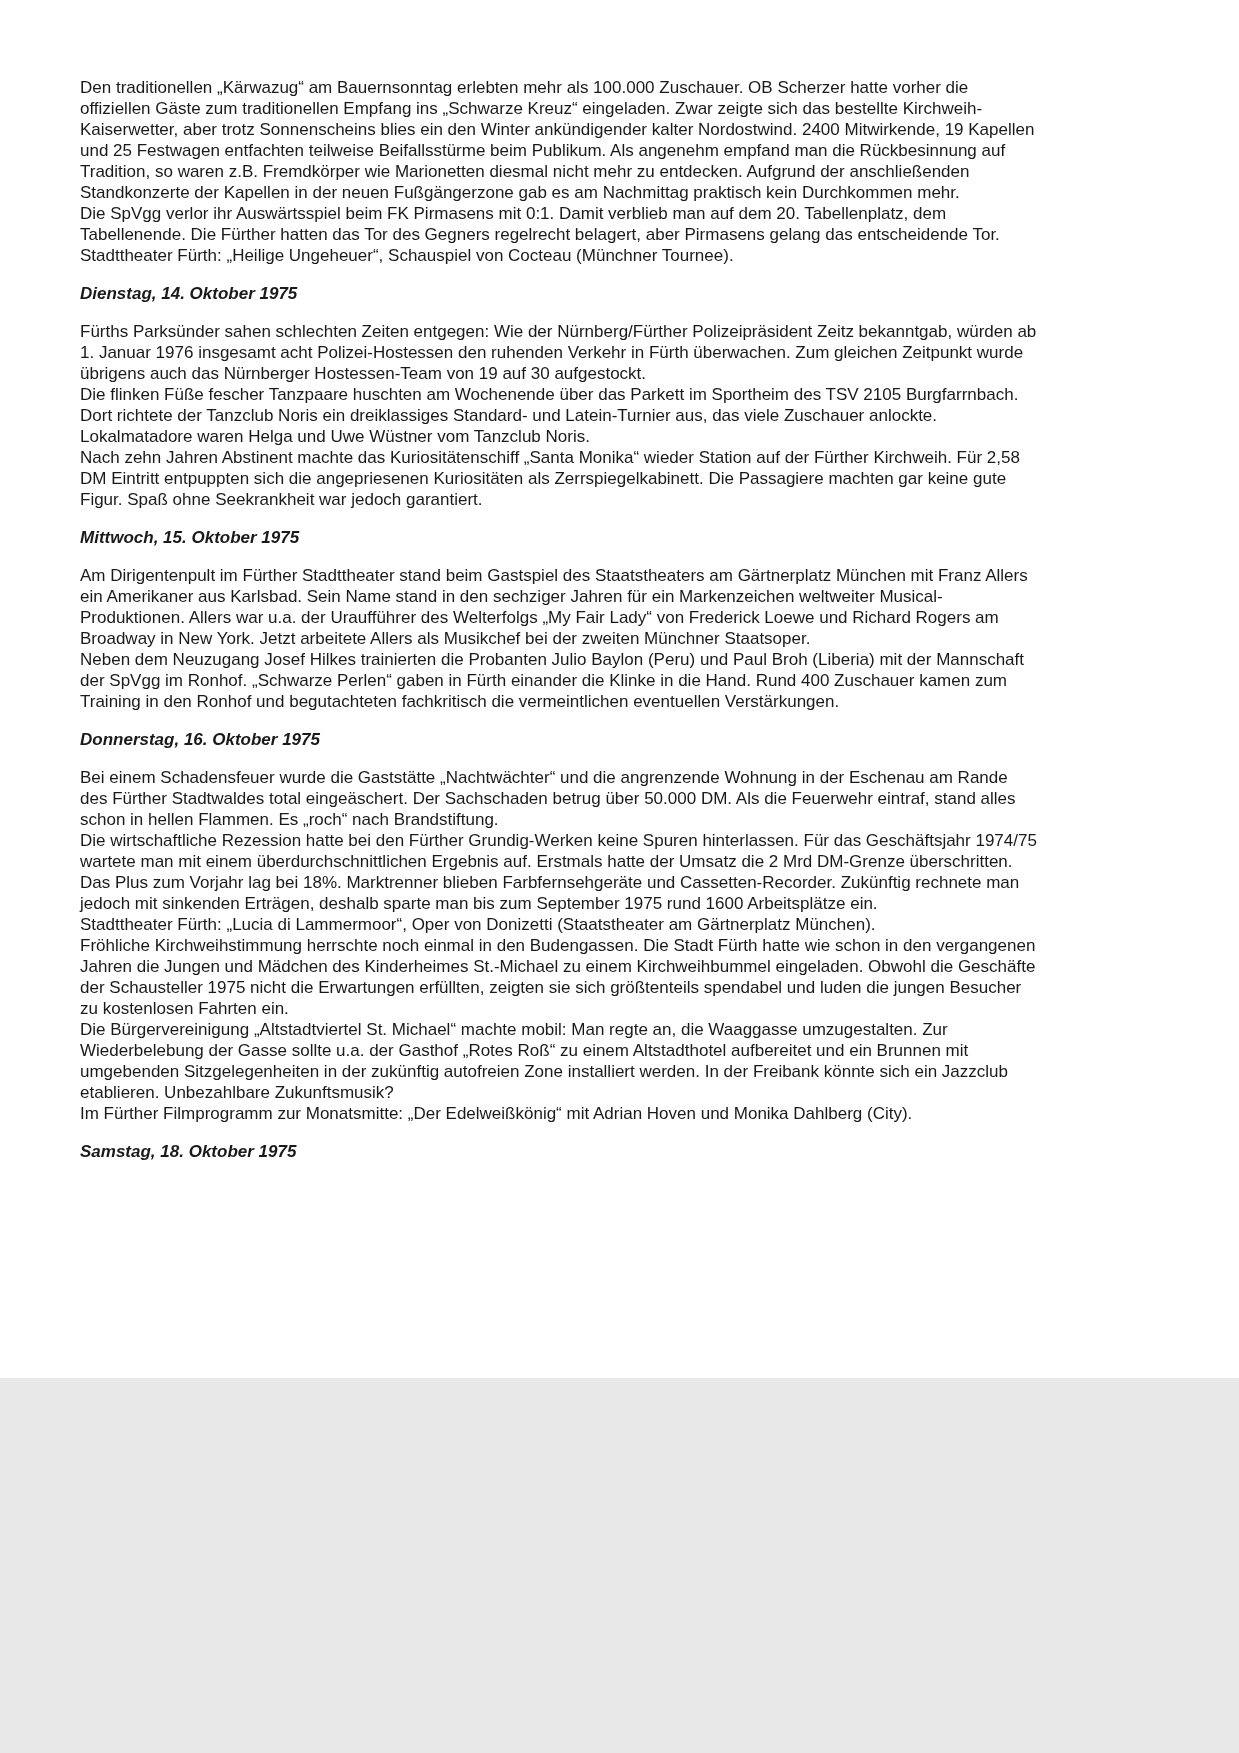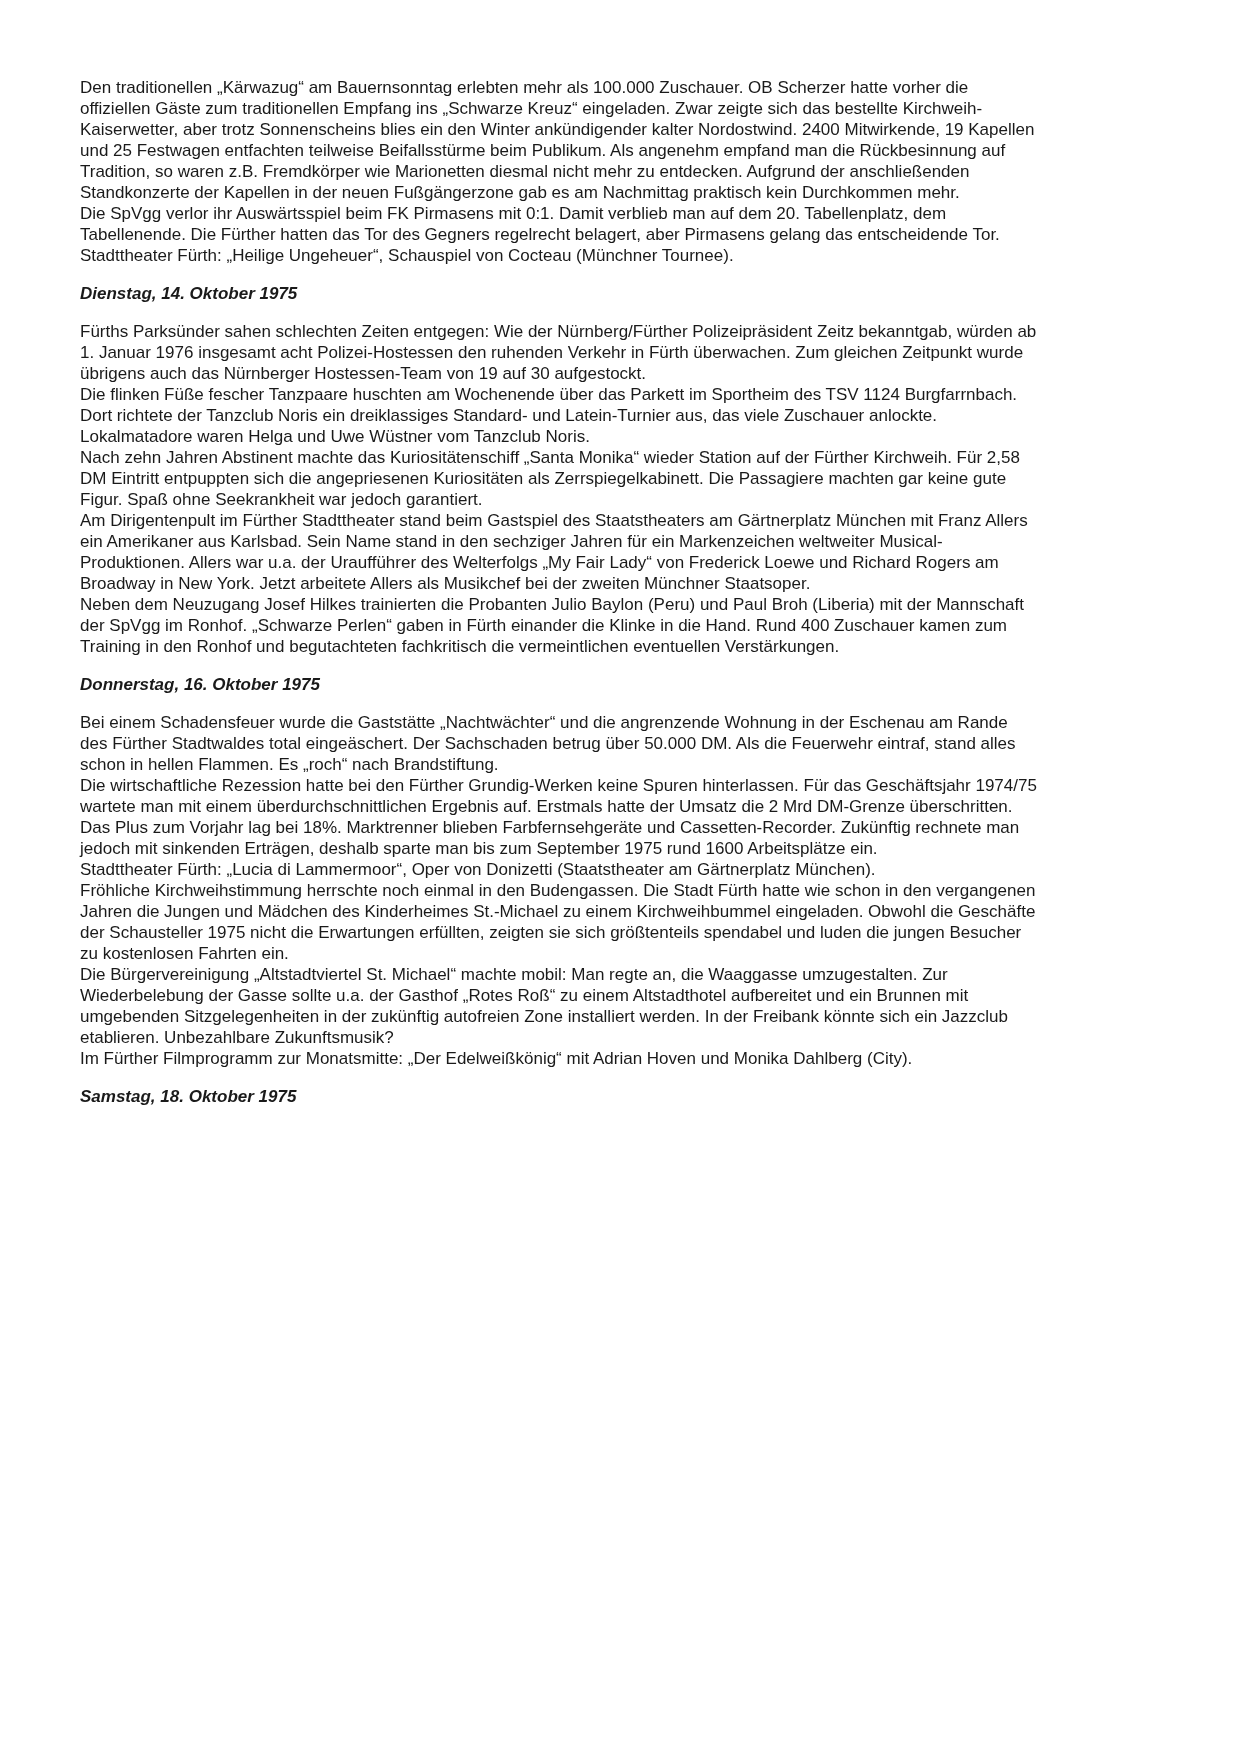--- a/index.html
+++ b/index.html
@@ -3,21 +3,21 @@
 <meta charset="utf-8">
 <style>
   html, body {
     margin: 0;
     padding: 0;
     background: #e8e8e8;
   }
   .page {
     position: relative;
     width: 1239px;
-    height: 1753px;
+    height: 1378px;
     margin: 0 auto;
     background: #ffffff;
     font-family: "Liberation Sans", "DejaVu Sans", sans-serif;
     color: #1a1a1a;
     overflow: hidden;
   }
   .content {
     position: absolute;
     left: 80px;
     top: 77px;
@@ -48,22 +48,23 @@
 </head>
 <body>
 
 <div class="page">
   <div class="content">
       <div class="paragraph">Den traditionellen „Kärwazug“ am Bauernsonntag erlebten mehr als 100.000 Zuschauer. OB Scherzer hatte vorher die offiziellen Gäste zum traditionellen Empfang ins „Schwarze Kreuz“ eingeladen. Zwar zeigte sich das bestellte Kirchweih-Kaiserwetter, aber trotz Sonnenscheins blies ein den Winter ankündigender kalter Nordostwind. 2400 Mitwirkende, 19 Kapellen und 25 Festwagen entfachten teilweise Beifallsstürme beim Publikum. Als angenehm empfand man die Rückbesinnung auf Tradition, so waren z.B. Fremdkörper wie Marionetten diesmal nicht mehr zu entdecken. Aufgrund der anschließenden Standkonzerte der Kapellen in der neuen Fußgängerzone gab es am Nachmittag praktisch kein Durchkommen mehr.</div>
       <div class="paragraph">Die SpVgg verlor ihr Auswärtsspiel beim FK Pirmasens mit 0:1. Damit verblieb man auf dem 20. Tabellenplatz, dem Tabellenende. Die Fürther hatten das Tor des Gegners regelrecht belagert, aber Pirmasens gelang das entscheidende Tor.</div>
       <div class="paragraph">Stadttheater Fürth: „Heilige Ungeheuer“, Schauspiel von Cocteau (Münchner Tournee).</div>
       <div class="heading">Dienstag, 14. Oktober 1975</div>
       <div class="paragraph">Fürths Parksünder sahen schlechten Zeiten entgegen: Wie der Nürnberg/Fürther Polizeipräsident Zeitz bekanntgab, würden ab 1. Januar 1976 insgesamt acht Polizei-Hostessen den ruhenden Verkehr in Fürth überwachen. Zum gleichen Zeitpunkt wurde übrigens auch das Nürnberger Hostessen-Team von 19 auf 30 aufgestockt.</div>
-      <div class="paragraph">Die flinken Füße fescher Tanzpaare huschten am Wochenende über das Parkett im Sportheim des TSV 1124 Burgfarrnbach. Dort richtete der Tanzclub Noris ein dreiklassiges Standard- und Latein-Turnier aus, das viele Zuschauer anlockte. Lokalmatadore waren Helga und Uwe Wüstner vom Tanzclub Noris.</div>
+      <div class="paragraph">Die flinken Füße fescher Tanzpaare huschten am Wochenende über das Parkett im Sportheim des TSV 2105 Burgfarrnbach. Dort richtete der Tanzclub Noris ein dreiklassiges Standard- und Latein-Turnier aus, das viele Zuschauer anlockte. Lokalmatadore waren Helga und Uwe Wüstner vom Tanzclub Noris.</div>
       <div class="paragraph">Nach zehn Jahren Abstinent machte das Kuriositätenschiff „Santa Monika“ wieder Station auf der Fürther Kirchweih. Für 2,58 DM Eintritt entpuppten sich die angepriesenen Kuriositäten als Zerrspiegelkabinett. Die Passagiere machten gar keine gute Figur. Spaß ohne Seekrankheit war jedoch garantiert.</div>
+      <div class="heading">Mittwoch, 15. Oktober 1975</div>
       <div class="paragraph">Am Dirigentenpult im Fürther Stadttheater stand beim Gastspiel des Staatstheaters am Gärtnerplatz München mit Franz Allers ein Amerikaner aus Karlsbad. Sein Name stand in den sechziger Jahren für ein Markenzeichen weltweiter Musical-Produktionen. Allers war u.a. der Uraufführer des Welterfolgs „My Fair Lady“ von Frederick Loewe und Richard Rogers am Broadway in New York. Jetzt arbeitete Allers als Musikchef bei der zweiten Münchner Staatsoper.</div>
       <div class="paragraph">Neben dem Neuzugang Josef Hilkes trainierten die Probanten Julio Baylon (Peru) und Paul Broh (Liberia) mit der Mannschaft der SpVgg im Ronhof. „Schwarze Perlen“ gaben in Fürth einander die Klinke in die Hand. Rund 400 Zuschauer kamen zum Training in den Ronhof und begutachteten fachkritisch die vermeintlichen eventuellen Verstärkungen.</div>
       <div class="heading">Donnerstag, 16. Oktober 1975</div>
       <div class="paragraph">Bei einem Schadensfeuer wurde die Gaststätte „Nachtwächter“ und die angrenzende Wohnung in der Eschenau am Rande des Fürther Stadtwaldes total eingeäschert. Der Sachschaden betrug über 50.000 DM. Als die Feuerwehr eintraf, stand alles schon in hellen Flammen. Es „roch“ nach Brandstiftung.</div>
       <div class="paragraph">Die wirtschaftliche Rezession hatte bei den Fürther Grundig-Werken keine Spuren hinterlassen. Für das Geschäftsjahr 1974/75 wartete man mit einem überdurchschnittlichen Ergebnis auf. Erstmals hatte der Umsatz die 2 Mrd DM-Grenze überschritten. Das Plus zum Vorjahr lag bei 18%. Marktrenner blieben Farbfernsehgeräte und Cassetten-Recorder. Zukünftig rechnete man jedoch mit sinkenden Erträgen, deshalb sparte man bis zum September 1975 rund 1600 Arbeitsplätze ein.</div>
       <div class="paragraph">Stadttheater Fürth: „Lucia di Lammermoor“, Oper von Donizetti (Staatstheater am Gärtnerplatz München).</div>
       <div class="paragraph">Fröhliche Kirchweihstimmung herrschte noch einmal in den Budengassen. Die Stadt Fürth hatte wie schon in den vergangenen Jahren die Jungen und Mädchen des Kinderheimes St.-Michael zu einem Kirchweihbummel eingeladen. Obwohl die Geschäfte der Schausteller 1975 nicht die Erwartungen erfüllten, zeigten sie sich größtenteils spendabel und luden die jungen Besucher zu kostenlosen Fahrten ein.</div>
       <div class="paragraph">Die Bürgervereinigung „Altstadtviertel St. Michael“ machte mobil: Man regte an, die Waaggasse umzugestalten. Zur Wiederbelebung der Gasse sollte u.a. der Gasthof „Rotes Roß“ zu einem Altstadthotel aufbereitet und ein Brunnen mit umgebenden Sitzgelegenheiten in der zukünftig autofreien Zone installiert werden. In der Freibank könnte sich ein Jazzclub etablieren. Unbezahlbare Zukunftsmusik?</div>
       <div class="paragraph">Im Fürther Filmprogramm zur Monatsmitte: „Der Edelweißkönig“ mit Adrian Hoven und Monika Dahlberg (City).</div>
       <div class="heading">Samstag, 18. Oktober 1975</div>

